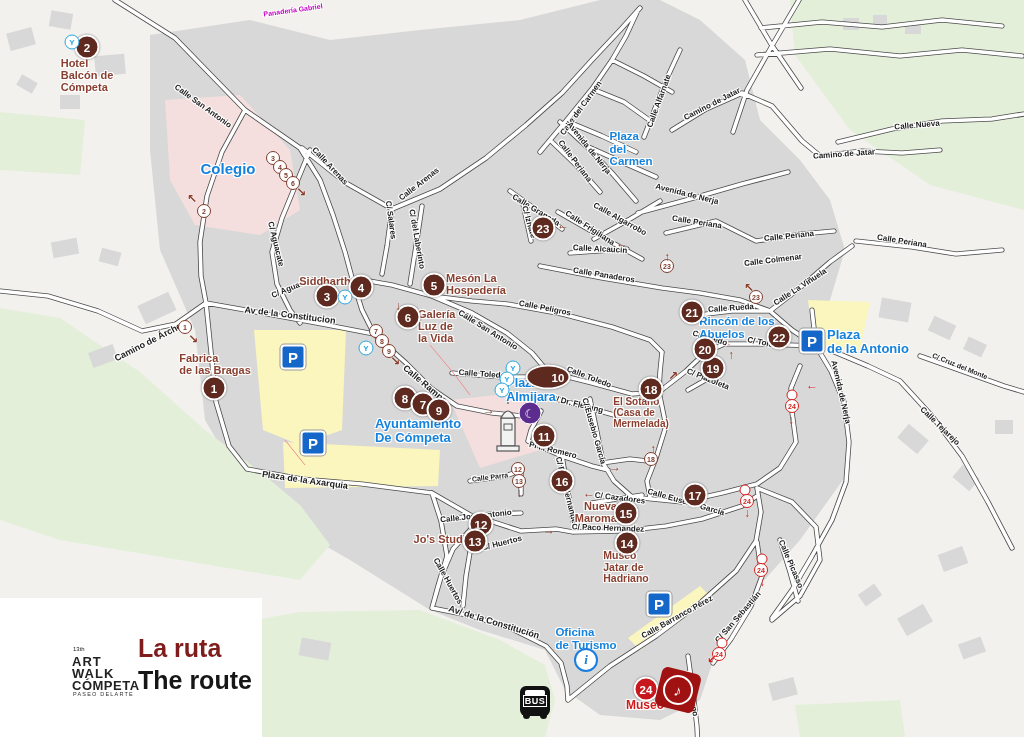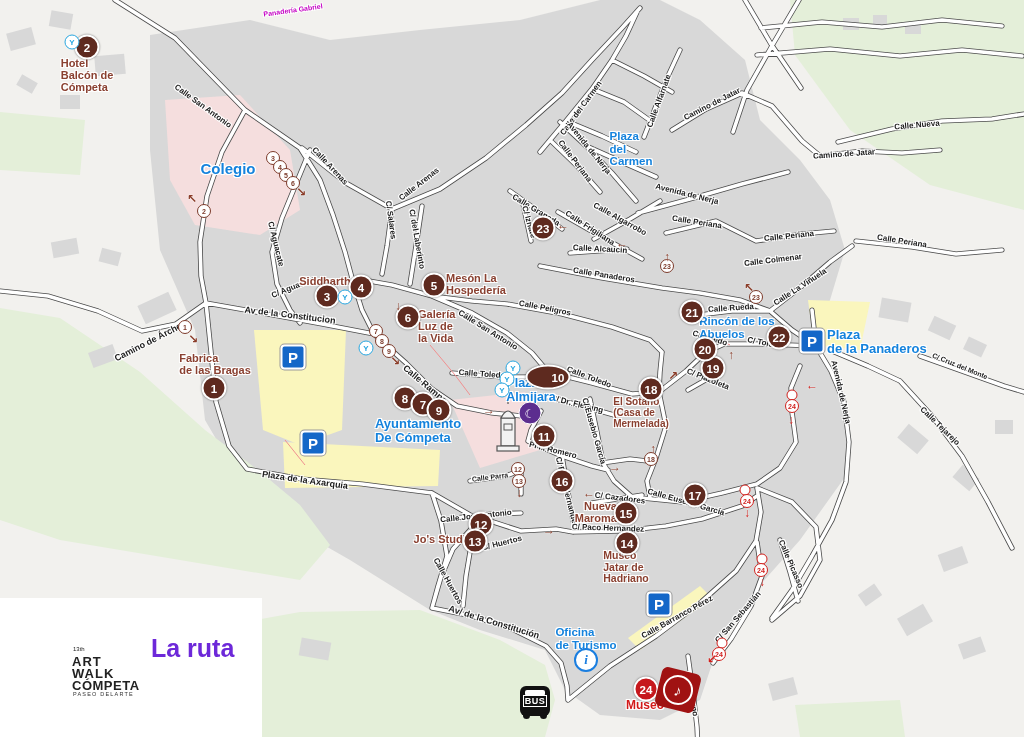--- a/index.html
+++ b/index.html
@@ -53,21 +53,21 @@
   .museoicon{position:absolute;width:40px;height:40px;background:#a01212;border-radius:6px;
     transform:translate(-50%,-50%) rotate(14deg);display:flex;align-items:center;justify-content:center;}
   .museoicon .ring{width:26px;height:26px;border:2px solid #fff;border-radius:50%;
     display:flex;align-items:center;justify-content:center;color:#fff;font-size:15px;}
   #legend{position:absolute;left:0;top:598px;width:262px;height:151px;background:#fff;}
   #legend .edition{position:absolute;left:73px;top:48px;font-size:6px;color:#222;}
   #legend .l1{position:absolute;left:72px;top:56px;font-size:13px;font-weight:bold;color:#222;letter-spacing:1px;}
   #legend .l2{position:absolute;left:72px;top:68px;font-size:13px;font-weight:bold;color:#222;letter-spacing:1px;}
   #legend .l3{position:absolute;left:72px;top:80px;font-size:13px;font-weight:bold;color:#222;letter-spacing:.5px;}
   #legend .sub{position:absolute;left:73px;top:93px;font-size:5.5px;color:#333;letter-spacing:1.2px;}
-  #legend .t-es{position:absolute;left:138px;top:36px;font-size:25px;font-weight:bold;color:#6d28d9;margin-left:13px;}
+  #legend .t-es{position:absolute;left:138px;top:36px;font-size:25px;font-weight:bold;color:#7f1d1d;}
   #legend .t-en{position:absolute;left:138px;top:68px;font-size:25px;font-weight:bold;color:#161616;}
   .whitebar{position:absolute;left:0;top:737px;width:1024px;height:12px;background:#fff;}
 </style>
 </head>
 <body>
 
 <div id="map">
   <svg id="basemap" width="1024" height="749" viewBox="0 0 1024 749">
 
     <polygon points="150,35 250,20 330,40 420,30 520,20 600,0 660,0 700,20 745,60 760,120 800,160 830,200 845,250 830,300 810,340 845,395 850,470 800,540 760,585 720,640 700,700 660,720 600,715 565,690 545,650 480,630 430,610 350,560 280,520 240,480 205,420 195,330 160,250 150,150" fill="#d8d8d8"></polygon>
@@ -142,20 +142,21 @@
     </g>
   </svg>
 
   <div id="legend">
     <div class="edition">13th</div>
     <div class="l1">ART</div>
     <div class="l2">WALK</div>
     <div class="l3">CÓMPETA</div>
     <div class="sub">PASEO DELARTE</div>
     <div class="t-es">La ruta</div>
+    <div class="t-en">The route</div>
   </div>
   <div class="whitebar"></div>
 <div class="street" style="left: 203px; top: 106px; position: absolute; --r: 36deg;">Calle San Antonio</div>
     <div class="street" style="left: 330px; top: 166px; position: absolute; --r: 47deg;">Calle Arenas</div>
     <div class="street" style="left: 419px; top: 184px; position: absolute; --r: -38deg;">Calle Arenas</div>
     <div class="street" style="left: 391px; top: 220px; position: absolute; --r: 82deg;">C/ Salares</div>
     <div class="street" style="left: 417px; top: 239px; position: absolute; --r: 80deg;">C/ del Laberinto</div>
     <div class="street" style="left: 276px; top: 244px; position: absolute; --r: 76deg;">C/ Aguacate</div>
     <div class="street" style="left: 293px; top: 287px; position: absolute; --r: -22deg;">C/ Aguacate</div>
     <div class="street" style="left: 290px; top: 315px; position: absolute; --r: 7deg; font-size: 9px;">Av de la Constitucion</div>
@@ -265,21 +266,21 @@
     <div class="poi blue" style="left: 418px; top: 417px; position: absolute; font-size: 13px;">
       <div>Ayuntamiento</div>
       <div>De Cómpeta</div>
     </div>
     <div class="poi blue" style="left: 737px; top: 315px; position: absolute; font-size: 11.5px;">
       <div>Rincón de los</div>
       <div>Abuelos</div>
     </div>
     <div class="poi blue left" style="left: 827px; top: 328px; position: absolute; font-size: 13px;">
       <div>Plaza</div>
-      <div>de la Panaderos</div>
+      <div>de la Antonio</div>
     </div>
     <div class="poi blue" style="left: 586px; top: 626px; position: absolute; font-size: 11.5px;">
       <div>Oficina</div>
       <div>de Turismo</div>
     </div>
     <div class="marker" style="left: 214px; top: 388px; position: absolute;">1</div>
     <div class="marker" style="left: 87px; top: 47px; position: absolute;">2</div>
     <div class="marker" style="left: 327px; top: 296px; position: absolute;">3</div>
     <div class="marker" style="left: 361px; top: 287px; position: absolute;">4</div>
     <div class="marker" style="left: 434px; top: 285px; position: absolute;">5</div>

